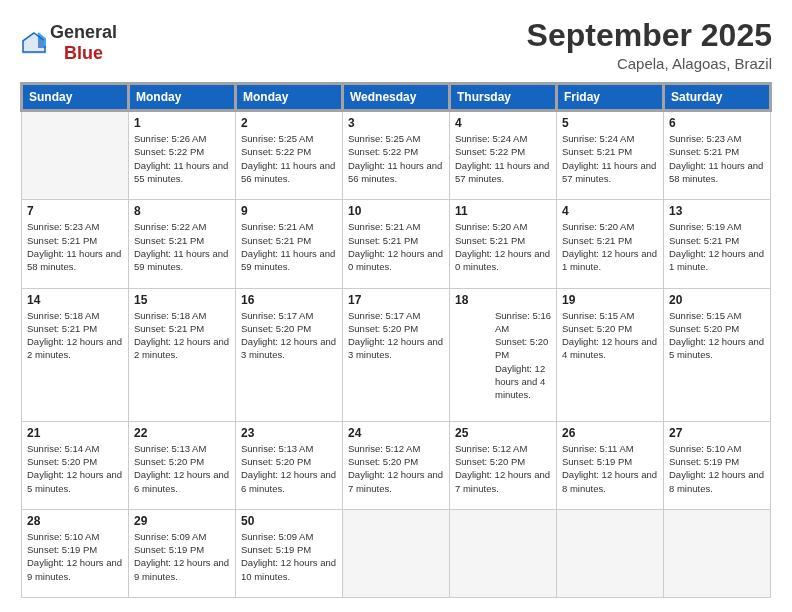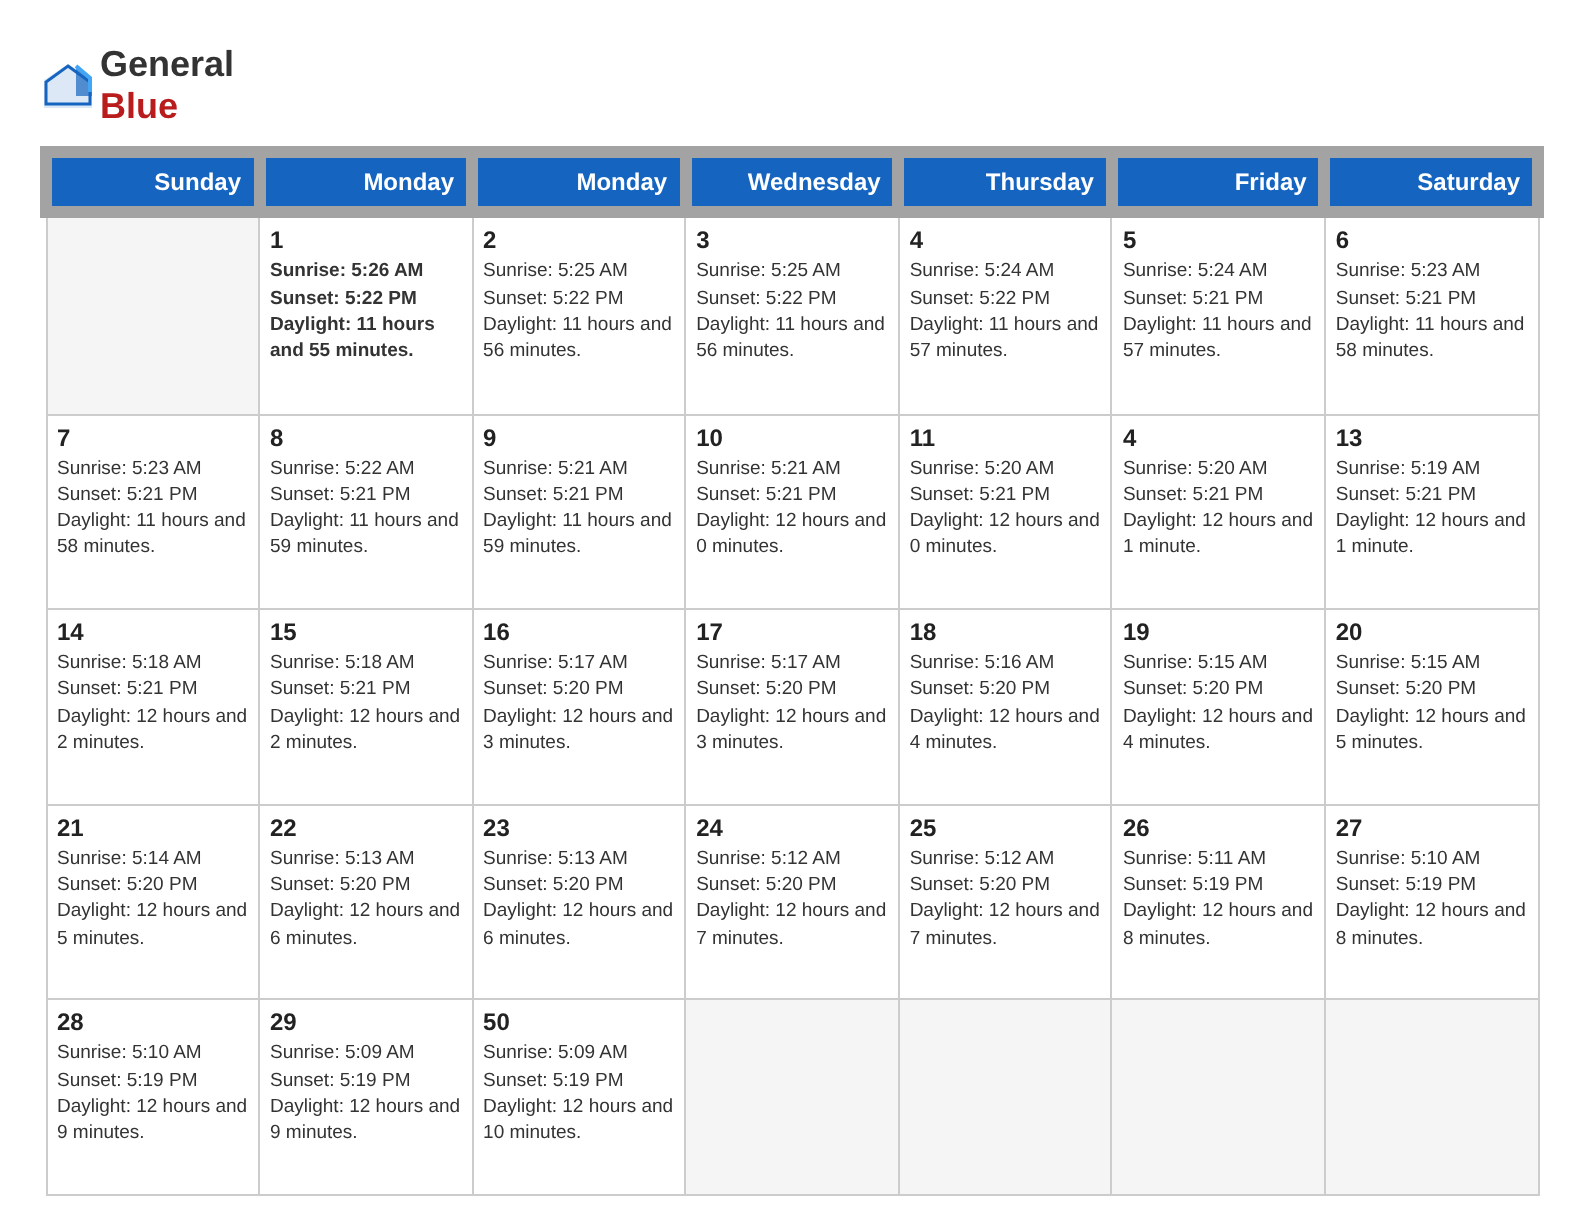--- a/index.html
+++ b/index.html
@@ -25,20 +25,21 @@
     }
     .logo {
       display: flex;
       align-items: center;
       margin-top: 4px;
     }
     .logo-text {
       display: flex;
       flex-direction: column;
       line-height: 1.15;
+      text-align: center;
     }
     .logo-general {
       font-size: 18px;
       font-weight: bold;
       color: #333;
     }
     .logo-blue {
       font-size: 18px;
       font-weight: bold;
       color: #b91c1c;
@@ -65,25 +66,25 @@
     }
     .calendar {
       width: 100%;
       border-collapse: collapse;
       flex: 1;
       font-size: 10.5px;
     }
     .calendar th {
       background: #1565c0;
       color: #fff;
-      text-align: right;
+      text-align: left;
       padding: 5px 6px;
       font-size: 12px;
       font-weight: bold;
-      border: 6px solid #a3a3a3;
+      border: 3px solid #a3a3a3;
     }
     .calendar td {
       border: 1px solid #ccc;
       vertical-align: top;
       padding: 4px 5px;
       width: 107px;
       background: #fff;
     }
     .calendar td.empty {
       background: #f5f5f5;
@@ -112,40 +113,44 @@
         <polygon points="18,4 26,10 26,18 18,18" fill="#1565c0" opacity="0.7"></polygon>
         <polygon points="14,6 22,12 22,22 6,22 6,12" fill="#1565c0" opacity="0.0"></polygon>
         <path d="M14 3 L25 11 L25 22 L3 22 L3 11 Z" fill="none" stroke="#1565c0" stroke-width="1.5"></path>
         <path d="M18 3 L25 9 L25 16" fill="none" stroke="#42a5f5" stroke-width="2"></path>
       </svg>
       <div class="logo-text">
         <span class="logo-general">General</span>
         <span class="logo-blue">Blue</span>
       </div>
     </div>
+    <div class="title-block">
+      <div class="title-main">September 2025</div>
+      <div class="title-sub">Capela, Alagoas, Brazil</div>
+    </div>
   </div>
 
   <table class="calendar">
     <thead>
       <tr>
         <th>Sunday</th>
         <th>Monday</th>
         <th>Monday</th>
         <th>Wednesday</th>
         <th>Thursday</th>
         <th>Friday</th>
         <th>Saturday</th>
       </tr>
     </thead>
     <tbody id="calendar-body">
     <tr>
           <td class="empty"></td>
           <td>
             <span class="cell-date">1</span>
-            <div class="cell-info" style="white-space: pre-line; font-weight: bold;">Sunrise: 5:26 AM
+            <div class="cell-info" style="white-space: pre-line;">Sunrise: 5:26 AM
 Sunset: 5:22 PM
 Daylight: 11 hours and 55 minutes.</div>
           </td>
           <td>
             <span class="cell-date">2</span>
             <div class="cell-info" style="white-space: pre-line;">Sunrise: 5:25 AM
 Sunset: 5:22 PM
 Daylight: 11 hours and 56 minutes.</div>
           </td>
           <td>
@@ -237,21 +242,21 @@
 Daylight: 12 hours and 3 minutes.</div>
           </td>
           <td>
             <span class="cell-date">17</span>
             <div class="cell-info" style="white-space: pre-line;">Sunrise: 5:17 AM
 Sunset: 5:20 PM
 Daylight: 12 hours and 3 minutes.</div>
           </td>
           <td>
             <span class="cell-date">18</span>
-            <div class="cell-info" style="white-space: pre-line;">Sunrise: 5:16 AM
+            <div class="cell-info" style="white-space: pre-line; margin-left: 40px;">Sunrise: 5:16 AM
 Sunset: 5:20 PM
 Daylight: 12 hours and 4 minutes.</div>
           </td>
           <td>
             <span class="cell-date">19</span>
             <div class="cell-info" style="white-space: pre-line;">Sunrise: 5:15 AM
 Sunset: 5:20 PM
 Daylight: 12 hours and 4 minutes.</div>
           </td>
           <td>

